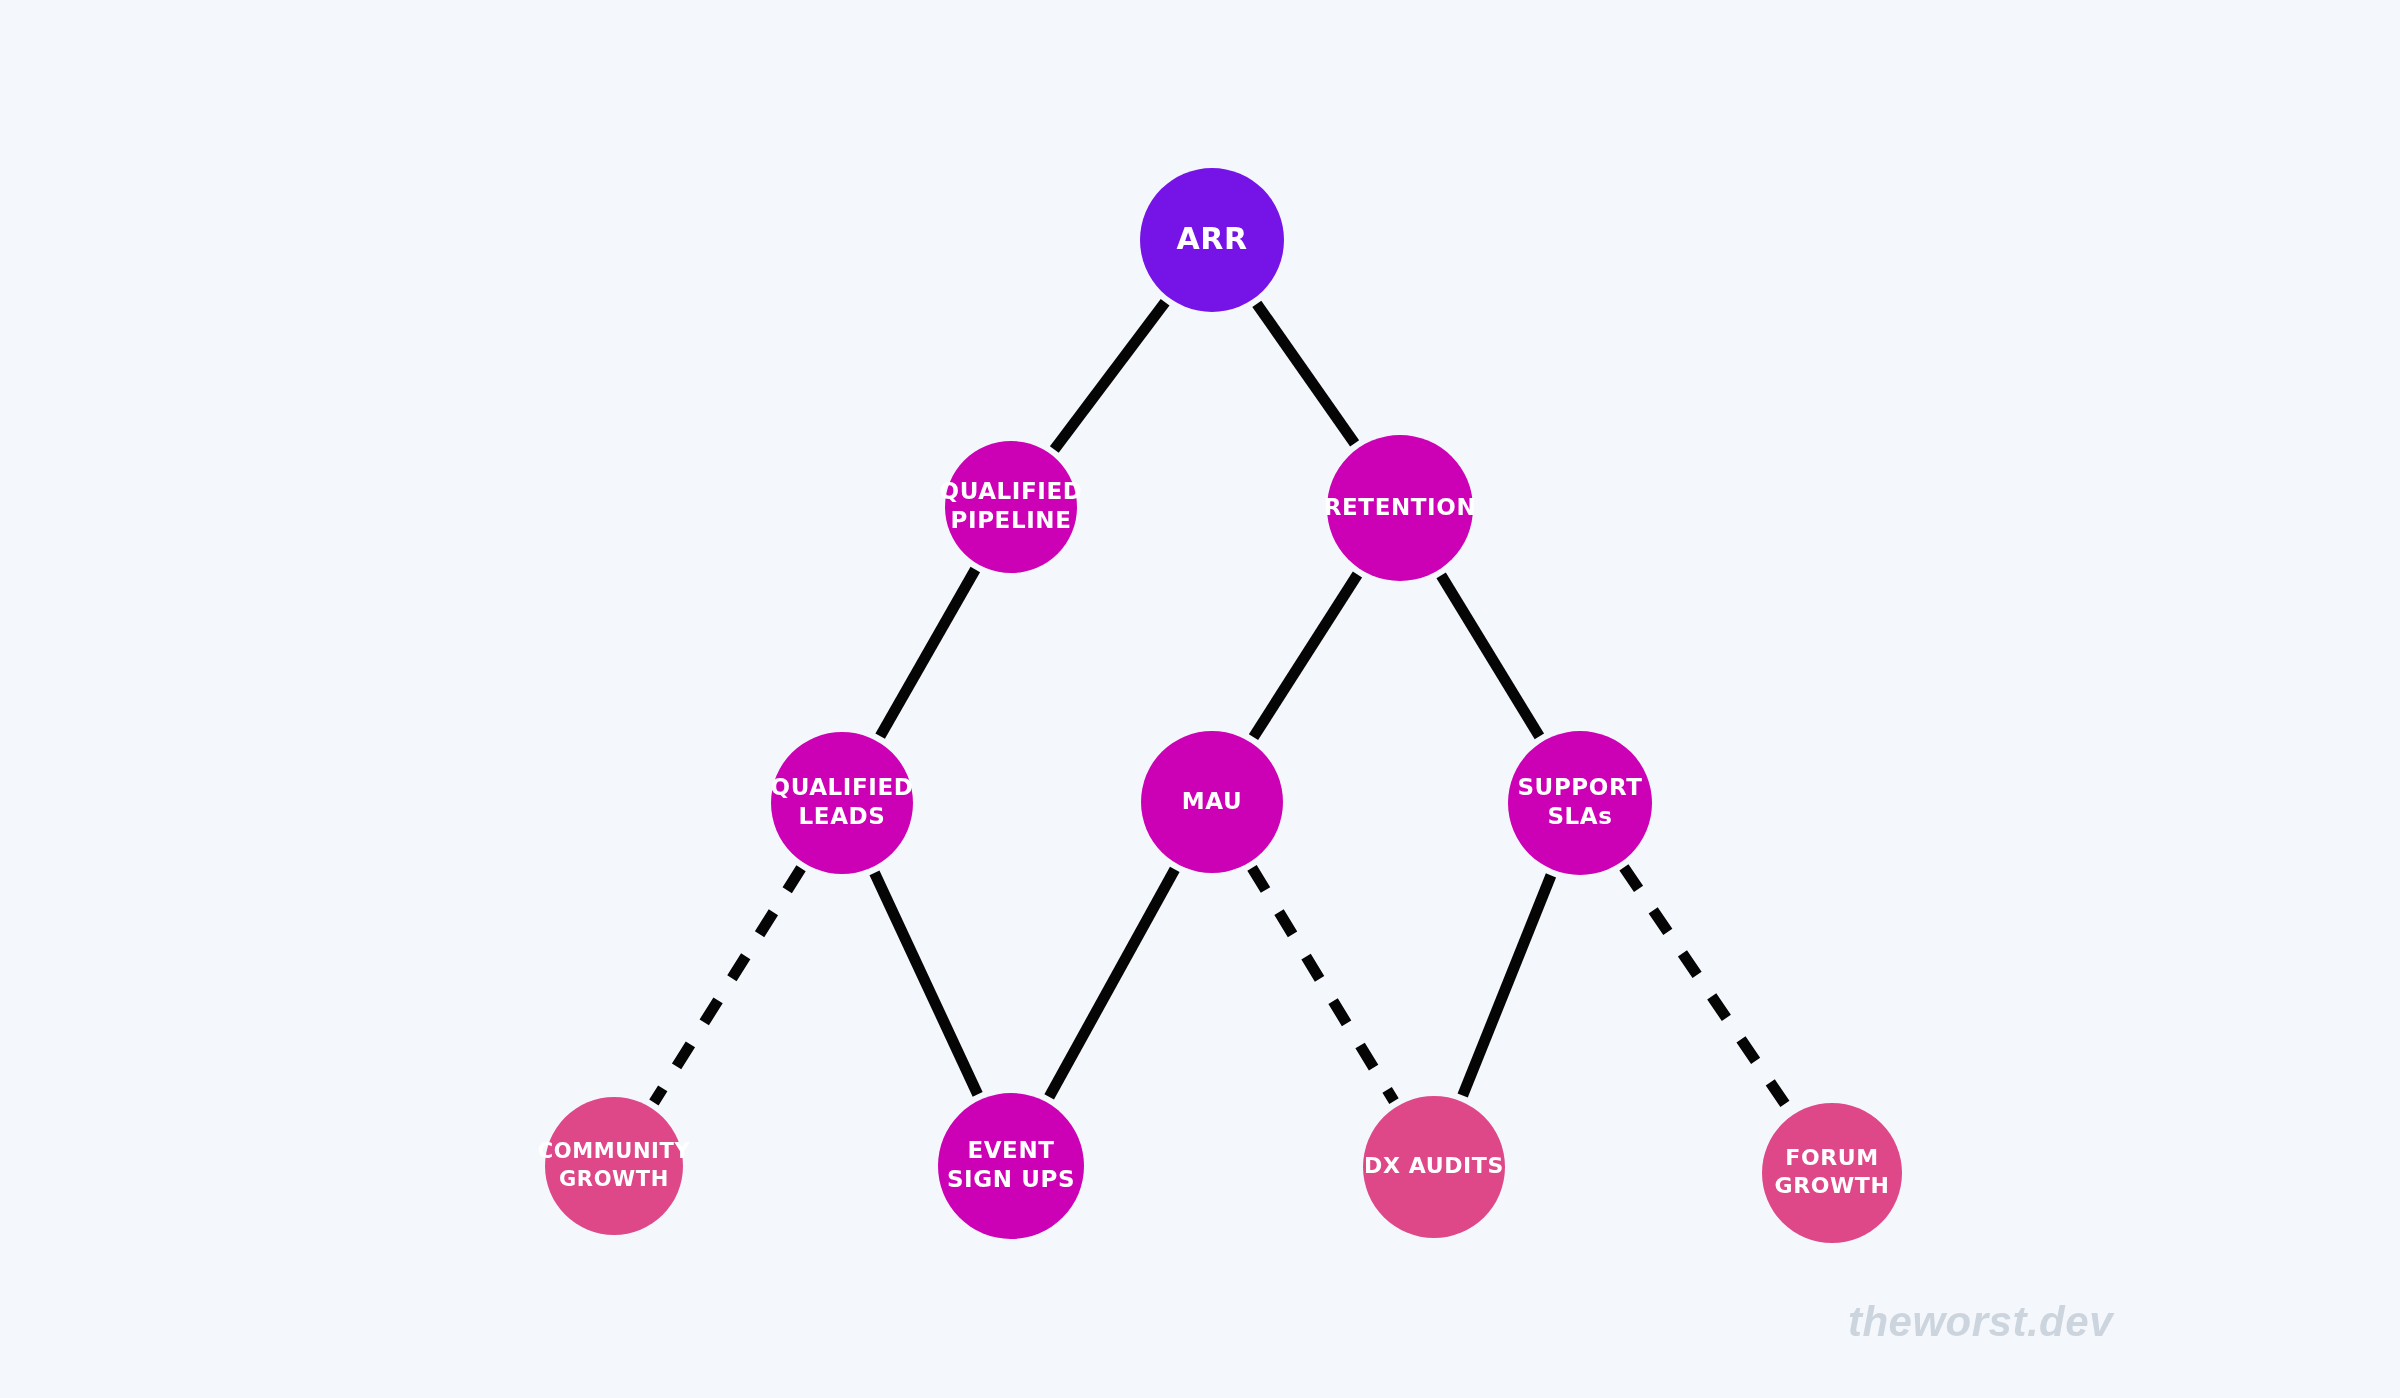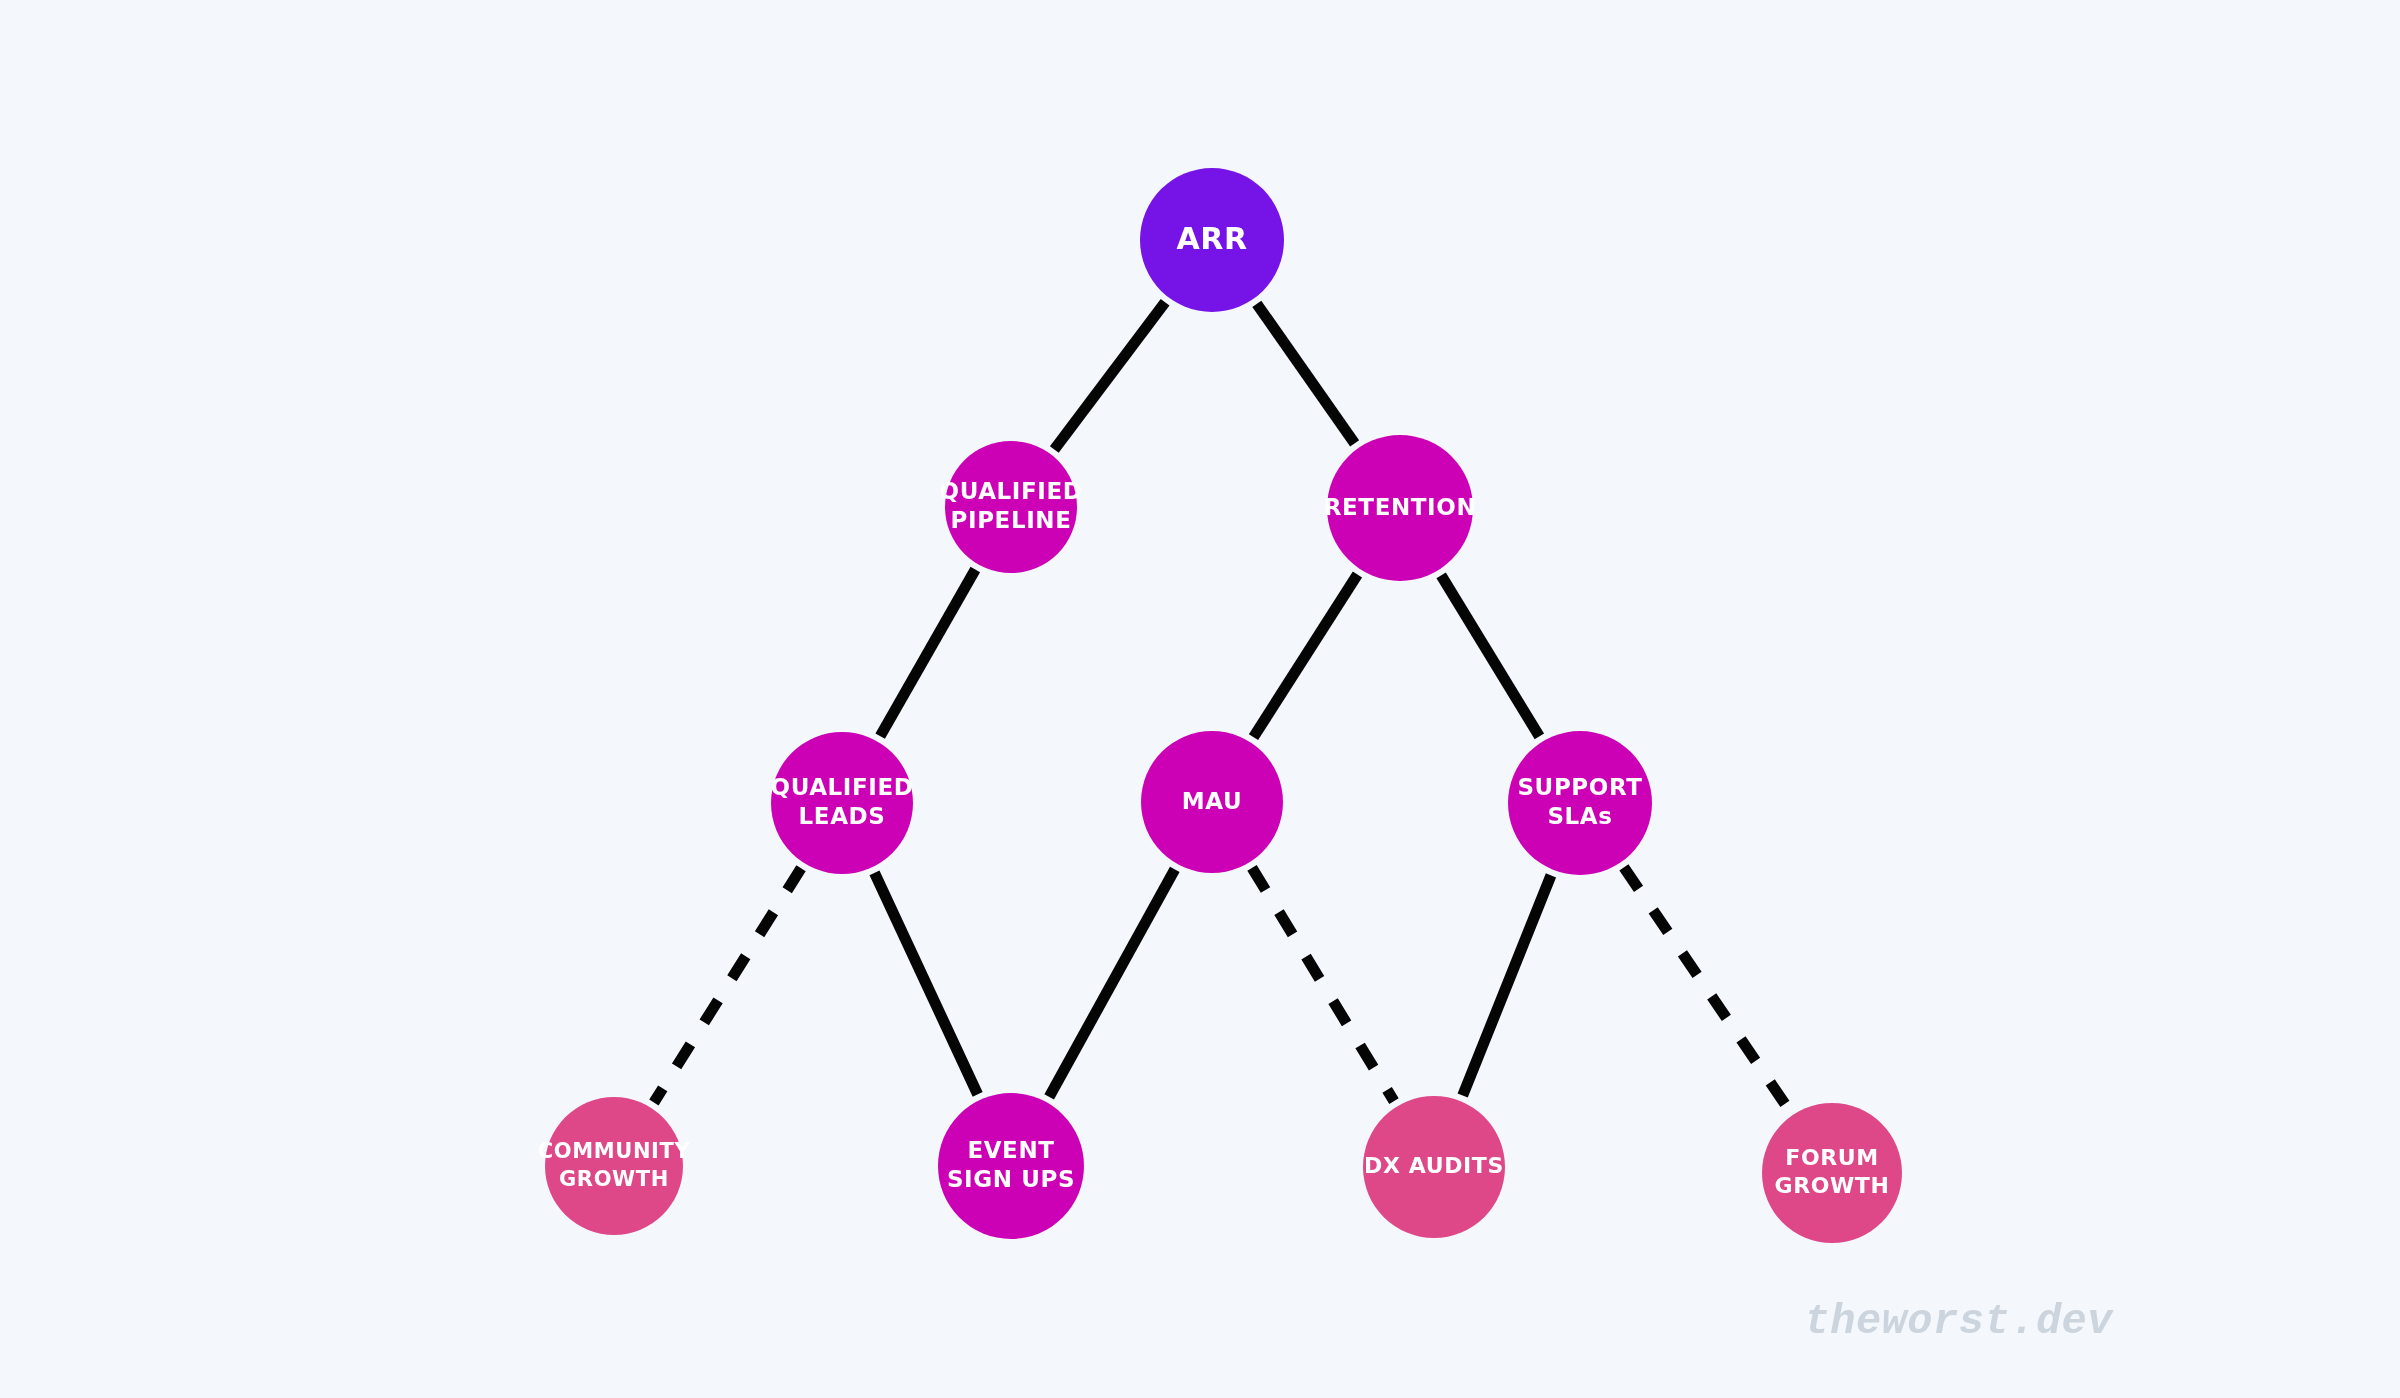--- a/index.html
+++ b/index.html
@@ -46,21 +46,21 @@
     font-weight: bold;
     text-anchor: middle;
     dominant-baseline: middle;
     letter-spacing: 0.6px;
     pointer-events: none;
   }
   .watermark-text {
     position: absolute;
     right: 76px;
     bottom: 52px;
-    font-family: Liberation Mono, monospace;
+    font-family: Liberation Sans, sans-serif;
     font-style: italic;
     font-weight: bold;
     font-size: 42px;
     color: #ccd4dd;
     letter-spacing: 0.5px;
     white-space: nowrap;
     text-align: center;
   }
 </style>
 </head>

